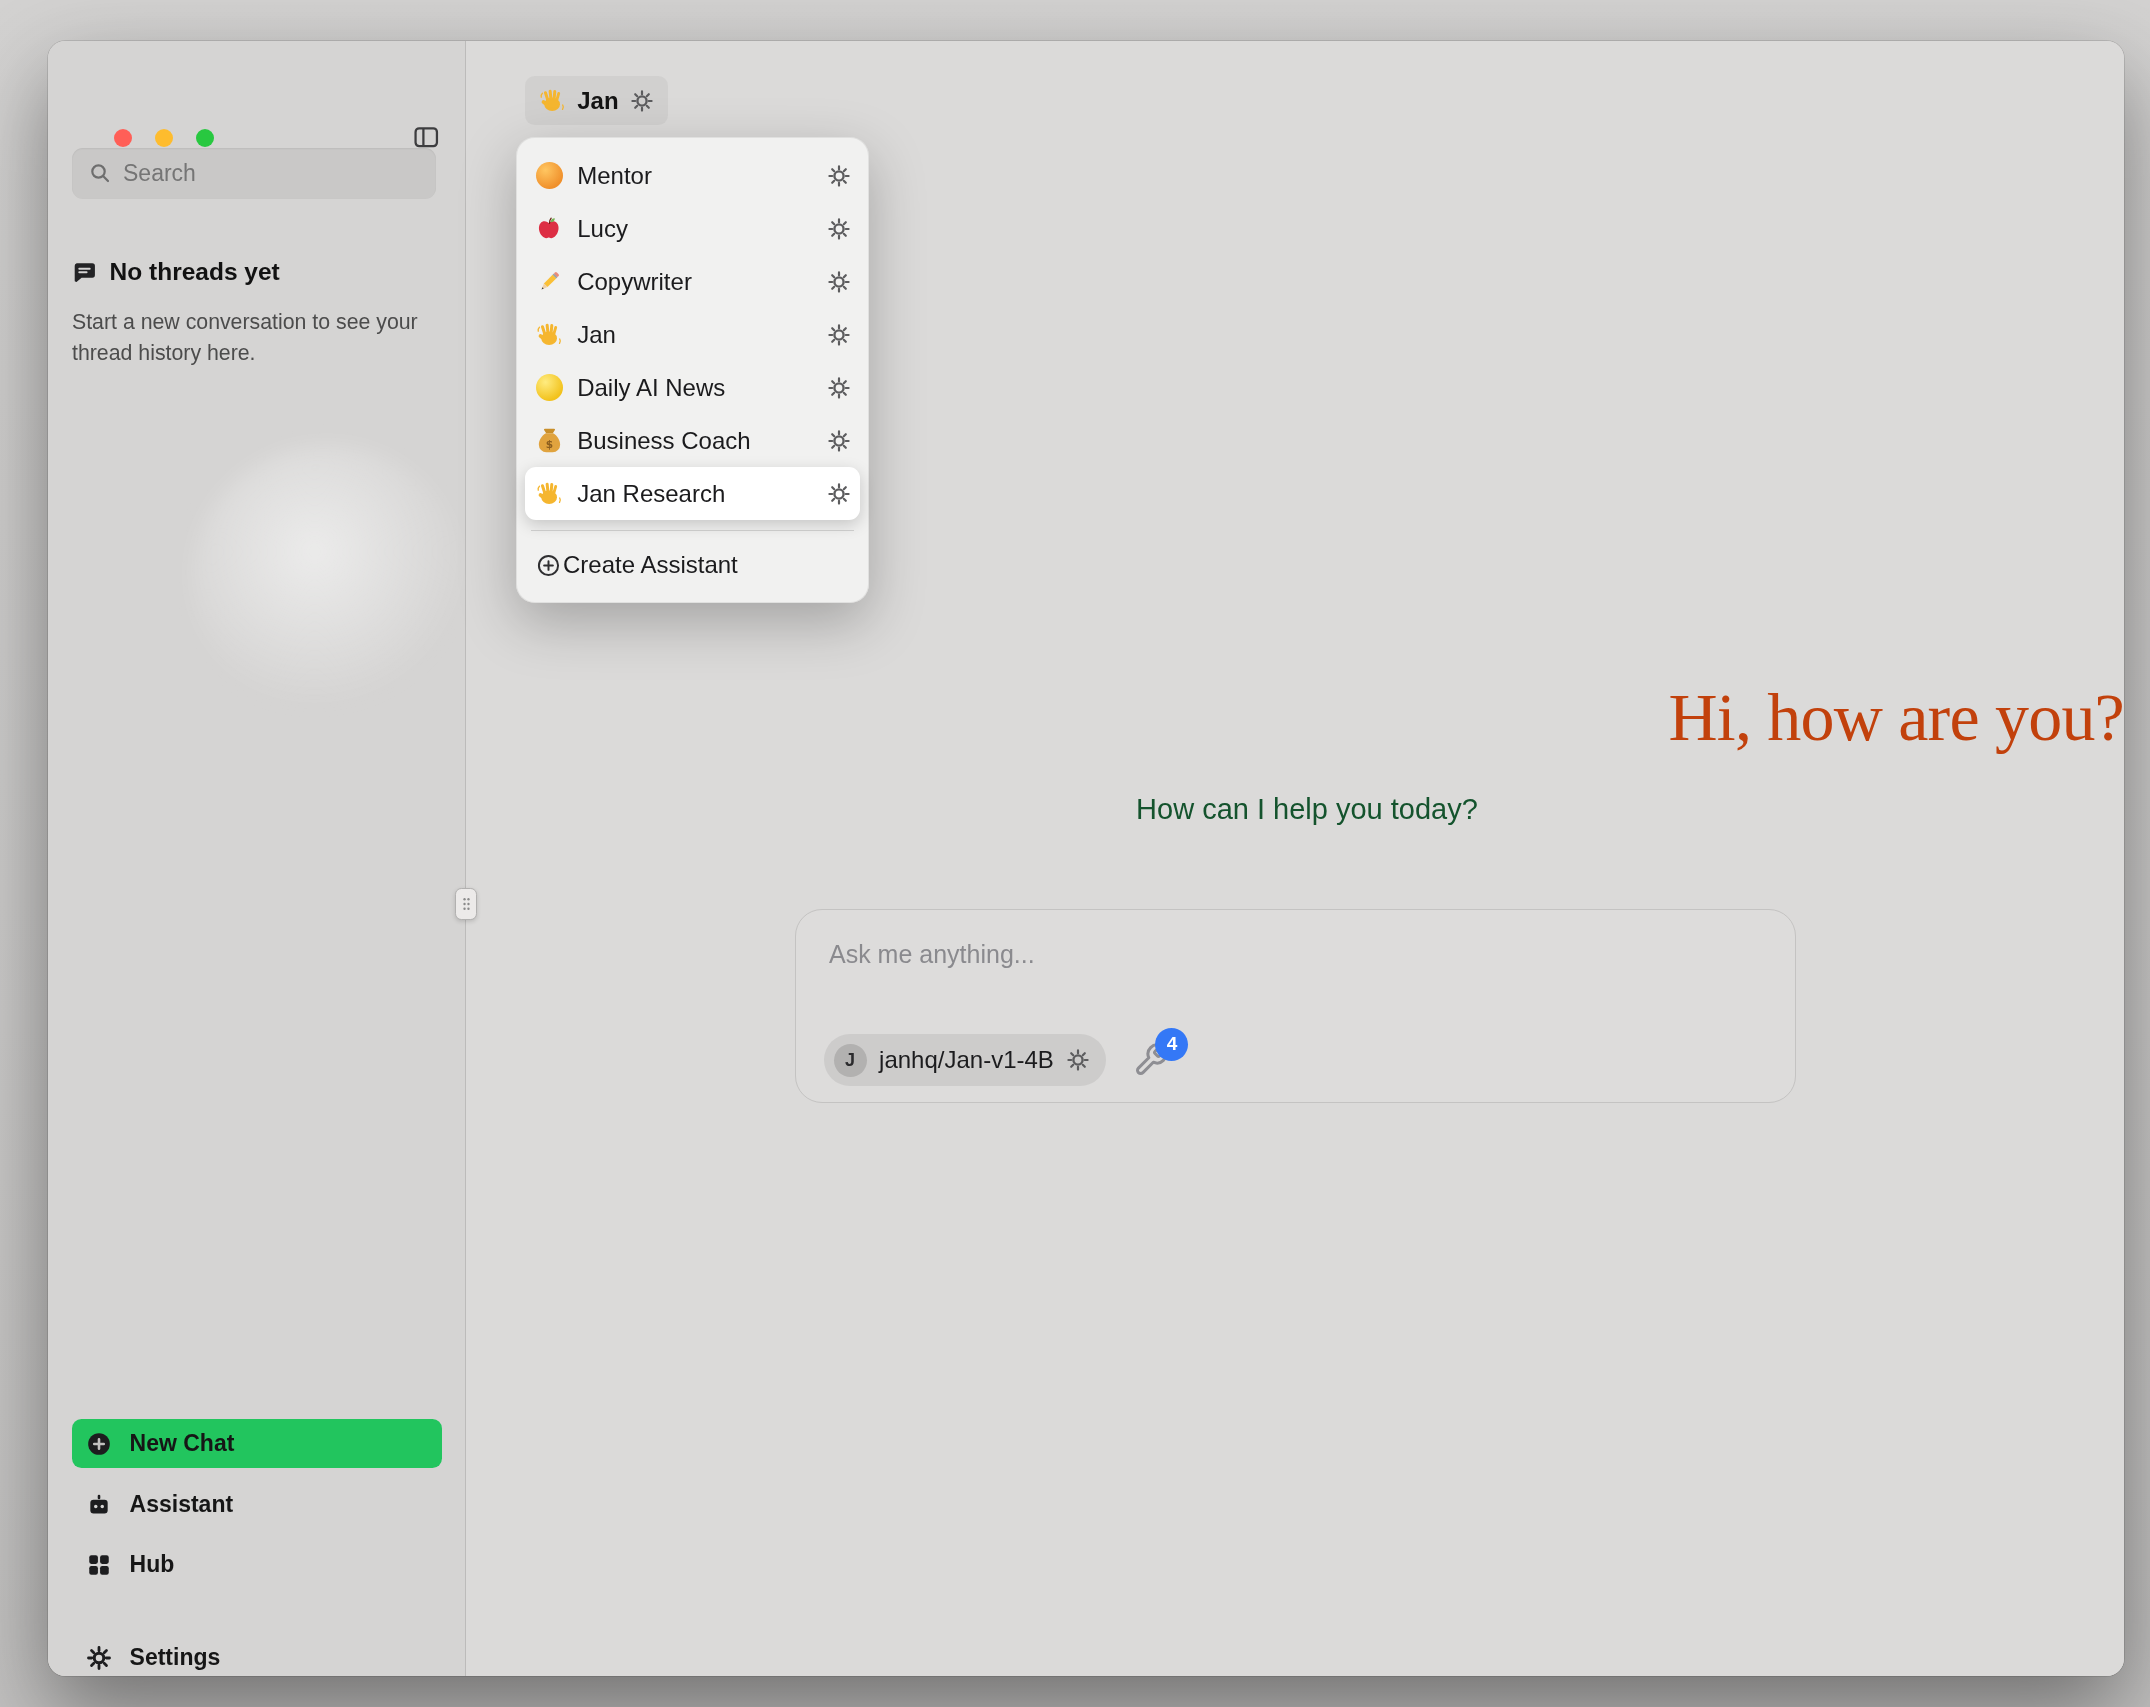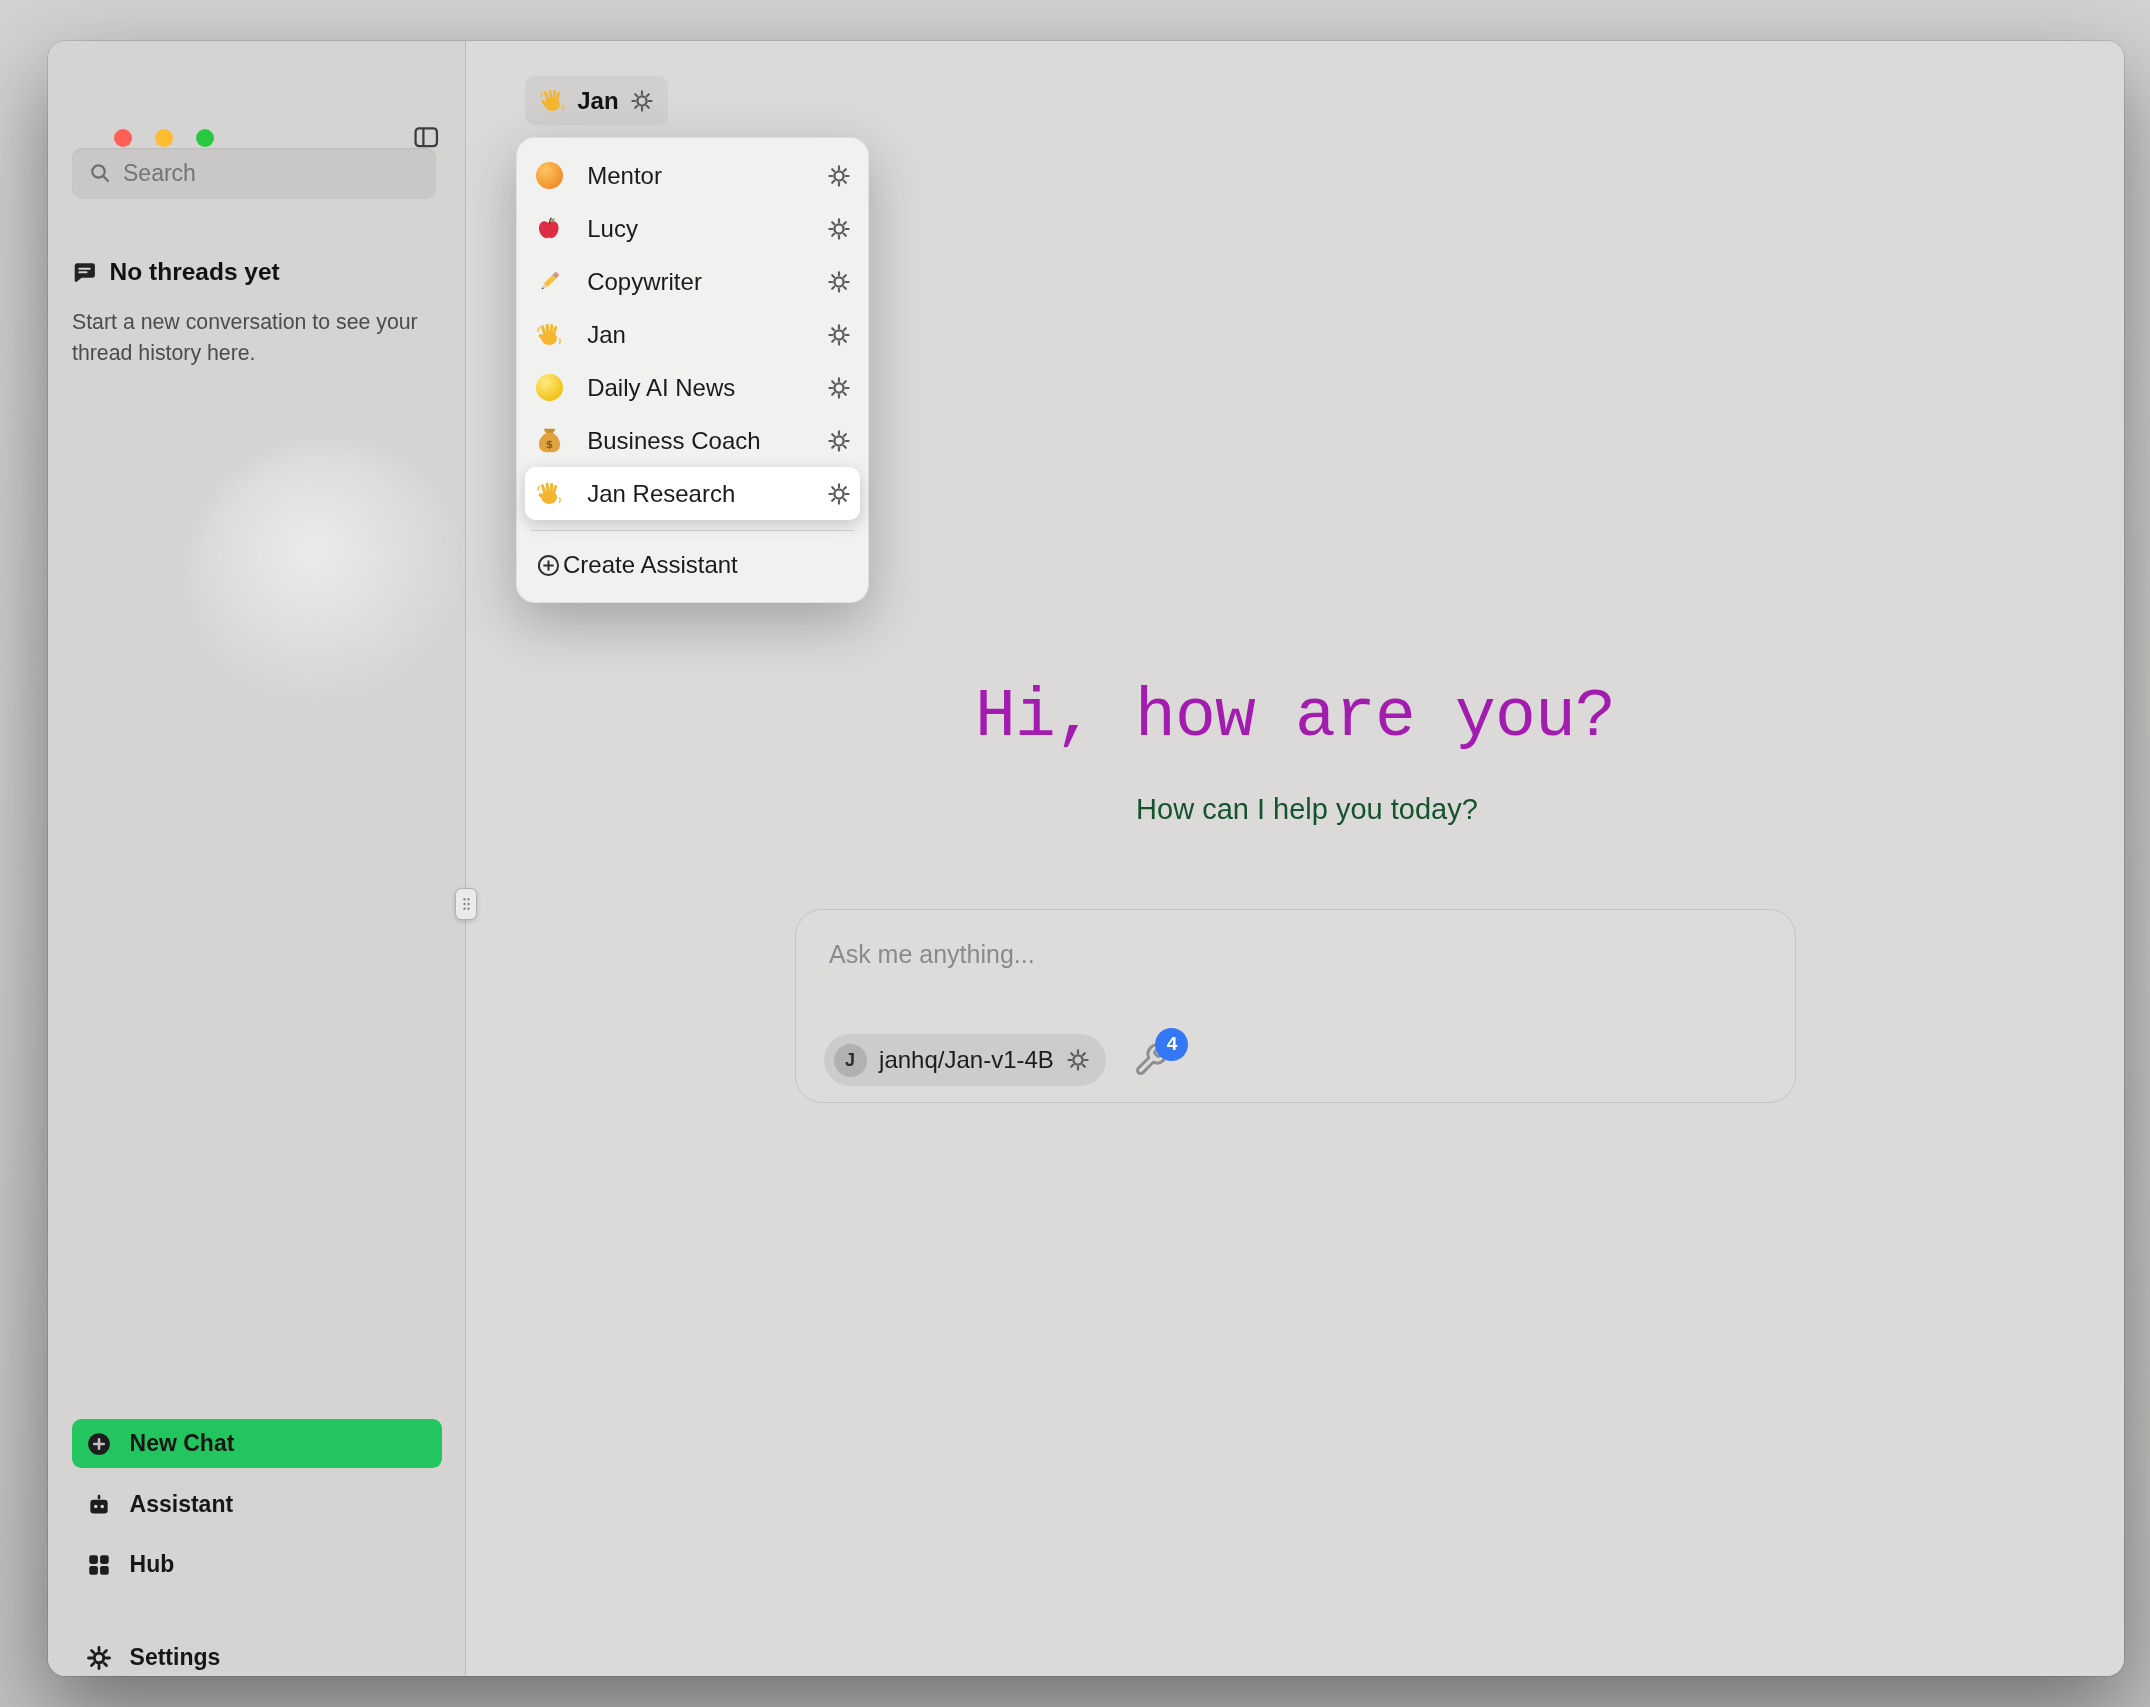--- a/index.html
+++ b/index.html
@@ -60,30 +60,30 @@
   
   .menu {
     position:absolute; left:50px; top:96px; width:353px; border-radius:19px;
     background:rgba(242,242,241,.97); border:0.8px solid rgba(0,0,0,.07);
     box-shadow:0 19px 55px rgba(0,0,0,.25); padding:11px 8px; z-index:5;
   }
   .menu-item {
     height:53px; display:flex; align-items:center; gap:14.2px; padding:0 9.5px 0 11px;
     border-radius:11px; cursor:pointer;
   }
-  .menu-item .mlabel { flex:1; font-size:24px; color:#1b1b1d;margin-left:10px; }
+  .menu-item .mlabel { flex:1; font-size:24px; color:#1b1b1d; }
   .menu-item.selected { background:#ffffff; box-shadow:0 4.7px 16px rgba(0,0,0,.18); }
   .menu-divider { height:0.8px; background:rgba(0,0,0,.13); margin:9.5px 6.3px; }
   .create-item { height:51px; display:flex; align-items:center; gap:2px; padding:0 11px; border-radius:11px; cursor:pointer; }
   .create-item .mlabel { font-size:24px; color:#1b1b1d; }
   .plus-icon { width:25px; height:25px; color:#2f2f31; flex:none; }
   
   .greeting {
-    position:absolute; top:637px; left:0; width:100%; text-align:center;
-    font-family:Liberation Mono, monospace; font-size:68px; font-weight:500; color:#a21caf;
+    position:absolute; top:637px; left:0; width:100%; text-align:right;
+    font-family:Liberation Serif, serif; font-size:68px; font-weight:500; color:#c2410c;
     letter-spacing:-0.8px;
   }
   .subtitle { position:absolute; top:752px; left:12px; width:100%; text-align:center; font-size:29px; color:#14532d; }
   .composer {
     position:absolute; top:868px; left:50%; margin-left:-500px; width:1001px; height:194px;
     border:1.6px solid #c4c3c2; border-radius:27px; background:rgba(255,255,255,.06);
   }
   .composer-input {
     position:absolute; left:33px; top:19px; width:933px; height:51px;
     border:none; outline:none; background:transparent; font-size:25px; color:#2c2c2e;

